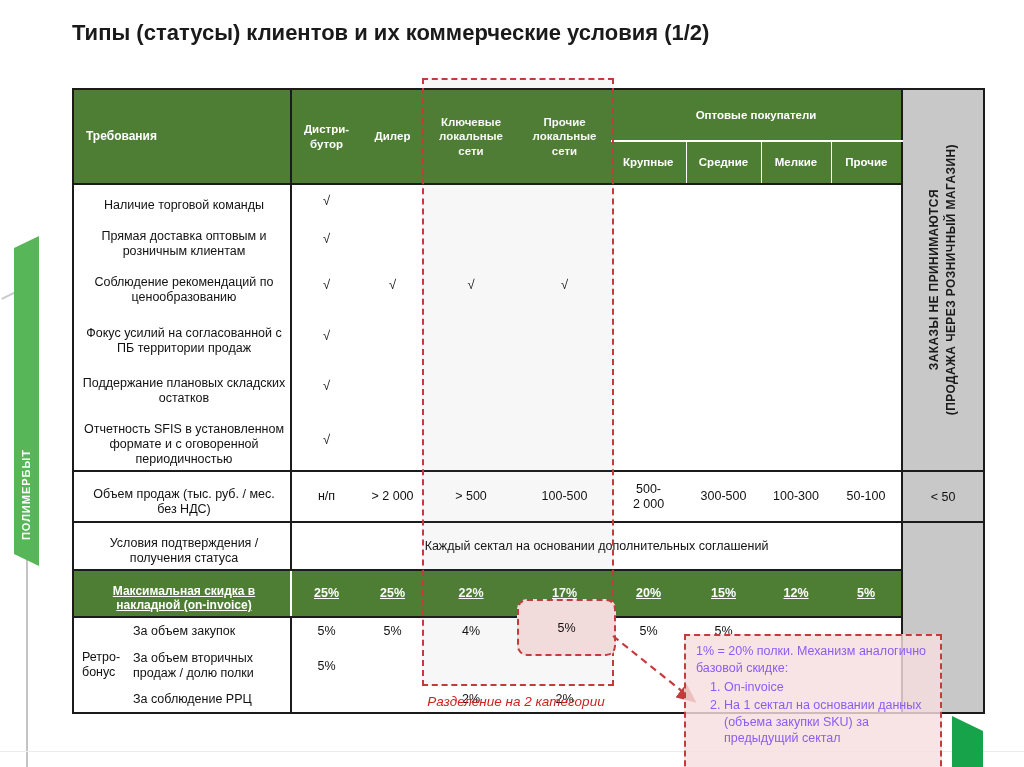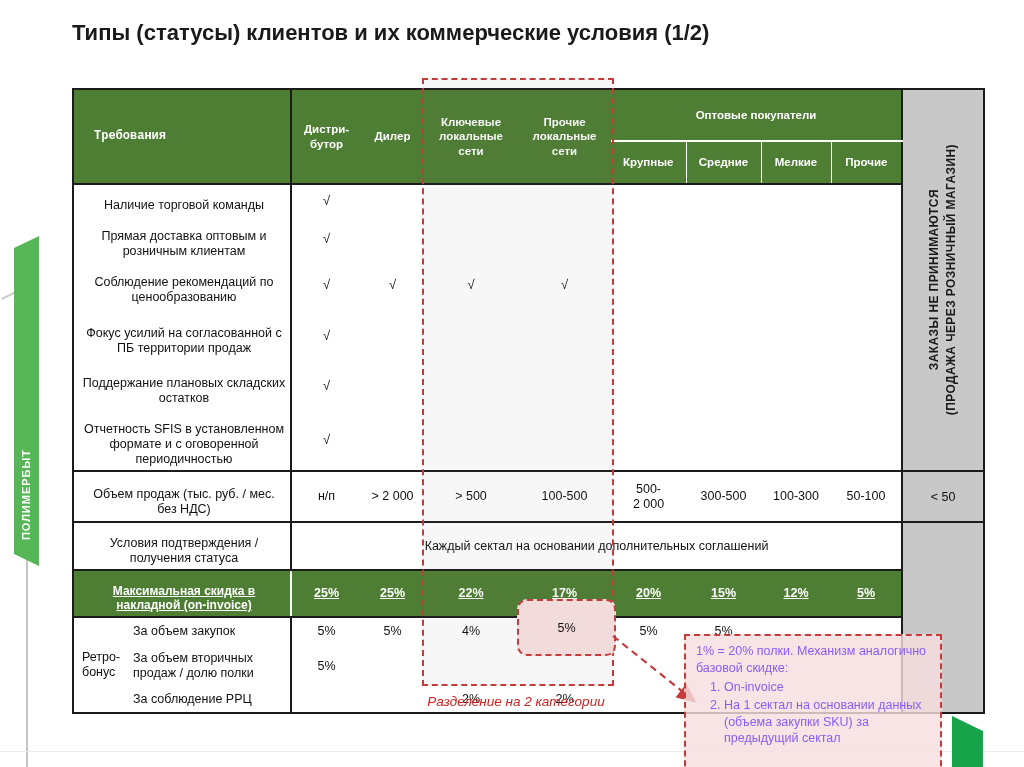--- a/index.html
+++ b/index.html
@@ -7,22 +7,22 @@
          font-family:"Liberation Sans",sans-serif;color:#111;}
   .title{position:absolute;left:72px;top:20px;font-size:22px;font-weight:bold;color:#1a1a1a;}
 
   
   .tbl-wrap{position:absolute;left:72px;top:88px;z-index:1;}
   table{border-collapse:collapse;table-layout:fixed;width:911px;font-size:12.5px;
         border:2px solid #1b1b1b;}
   td{padding:1px 2px;overflow:hidden;}
   .hdr{background:var(--header_green,#4e7e33);color:#fff;font-weight:bold;font-size:11.5px;
        text-align:center;vertical-align:middle;line-height:1.25;}
-  .lbl-h{text-align:left;padding-left:20px;font-size:12px;
-         border-right:2px solid #1b1b1b;border-bottom:2px solid #1b1b1b;font-family:Liberation Mono, monospace;}
+  .lbl-h{text-align:left;padding-left:12px;font-size:12px;
+         border-right:2px solid #1b1b1b;border-bottom:2px solid #1b1b1b;}
   .hcol{border-bottom:2px solid #1b1b1b;}
   .opt{border-bottom:2px solid #fff;}
   .sub{border-bottom:2px solid #1b1b1b;border-left:1px solid rgba(255,255,255,.45);}
   .sub.first{border-left:none;}
   .hrow1{height:52px;} .hrow2{height:43px;}
 
   .lbl{text-align:center;padding:13px 4px 3px 8px;border-right:2px solid #1b1b1b;
        vertical-align:middle;line-height:1.2;}
   .val{text-align:center;vertical-align:middle;white-space:pre-line;line-height:1.2;}
   .chk{font-size:13px;}

